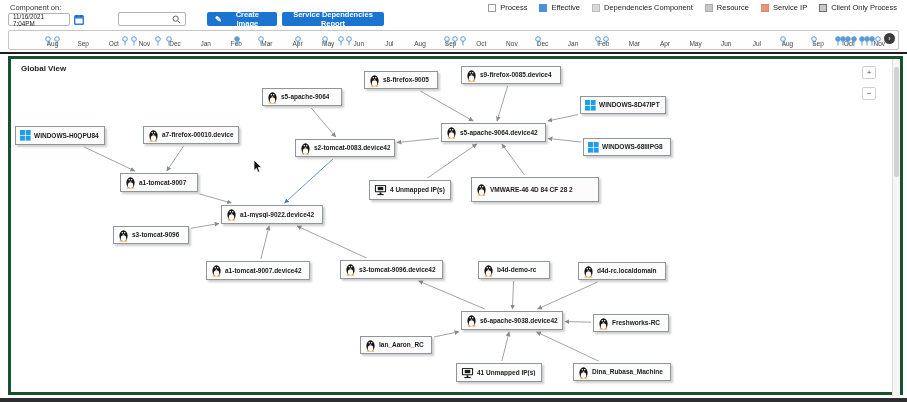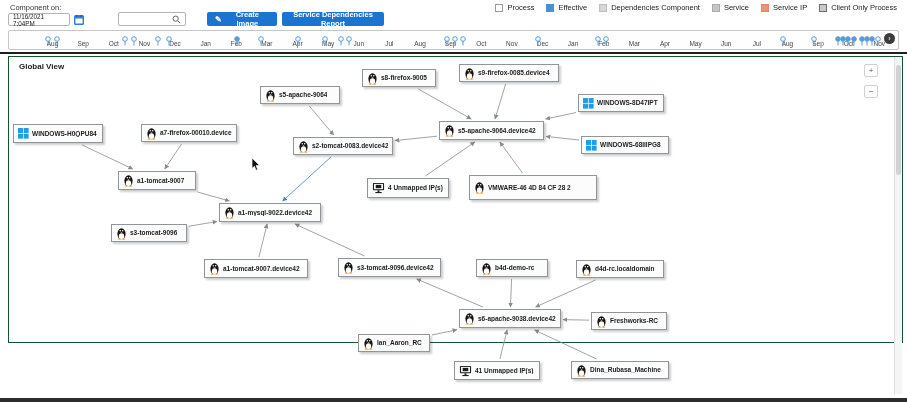--- a/index.html
+++ b/index.html
@@ -18,22 +18,22 @@
   
   .timeline{position:absolute;left:8px;top:30px;width:891px;height:20px;background:#fefefe;
         border:1px solid #c6c6c6;border-radius:2px;box-sizing:border-box;}
   .month{position:absolute;top:9px;font-size:6.5px;color:#444;transform:translateX(-50%);}
   .pin{position:absolute;top:1px;transform:translateX(-50%);}
   .tl-now{position:absolute;right:3px;top:2px;width:11px;height:11px;border-radius:50%;
         background:#3c3c3c;color:#fff;font-size:7px;display:flex;align-items:center;
         justify-content:center;cursor:pointer;line-height:1;}
   .separator{position:absolute;left:0;top:52px;width:907px;height:2px;background:#1e1e1e;}
   
-  .panel{position:absolute;left:8px;top:56px;width:895px;height:287px;background:#fff;
-        border:1px solid #14532d;box-sizing:border-box;}
+  .panel{position:absolute;left:8px;top:56px;width:895px;height:339px;background:#fff;
+        border:3px solid #14532d;box-sizing:border-box;}
   .panel-title{position:absolute;left:10px;top:5px;font-size:8px;font-weight:600;color:#222;}
   .zoombtn{position:absolute;right:24px;width:14px;height:13px;background:#fff;border:1px solid #d0d0d0;
         font-size:8px;color:#555;display:flex;align-items:center;justify-content:center;cursor:pointer;
         border-radius:2px;box-sizing:border-box;}
   .vscroll{position:absolute;right:0;top:0;width:7px;height:337px;background:#f5f5f5;border-left:1px solid #e0e0e0;}
   .vthumb{position:absolute;left:1px;top:8px;width:5px;height:110px;background:#d2d2d2;border-radius:3px;}
   .edges{position:absolute;left:0;top:0;pointer-events:none;}
   .node{position:absolute;display:flex;align-items:center;gap:3px;padding:1px 4px;background:#fcfcfc;
         border:1px solid #8f959b;box-shadow:1.5px 1.5px 2px rgba(0,0,0,.2);font-size:6.5px;font-weight:700;
         color:#1a1a1a;box-sizing:border-box;cursor:pointer;line-height:1.15;}
@@ -87,21 +87,21 @@
       <span class="legend-item">
         <span class="swatch" style="background: rgb(74, 144, 217); border: 1px solid rgb(74, 144, 217);"></span>
         <span>Effective</span>
       </span>
       <span class="legend-item">
         <span class="swatch" style="background: rgb(216, 216, 216); border: 1px solid rgb(189, 189, 189);"></span>
         <span>Dependencies Component</span>
       </span>
       <span class="legend-item">
         <span class="swatch" style="background: rgb(198, 198, 198); border: 1px solid rgb(171, 171, 171);"></span>
-        <span>Service</span>
+        <span>Resource</span>
       </span>
       <span class="legend-item">
         <span class="swatch" style="background: rgb(232, 150, 122); border: 1px solid rgb(216, 138, 110);"></span>
         <span>Service IP</span>
       </span>
       <span class="legend-item">
         <span class="swatch" style="background: rgb(201, 201, 201); border: 1px solid rgb(110, 110, 110);"></span>
         <span>Client Only Process</span>
       </span>
     </div>

